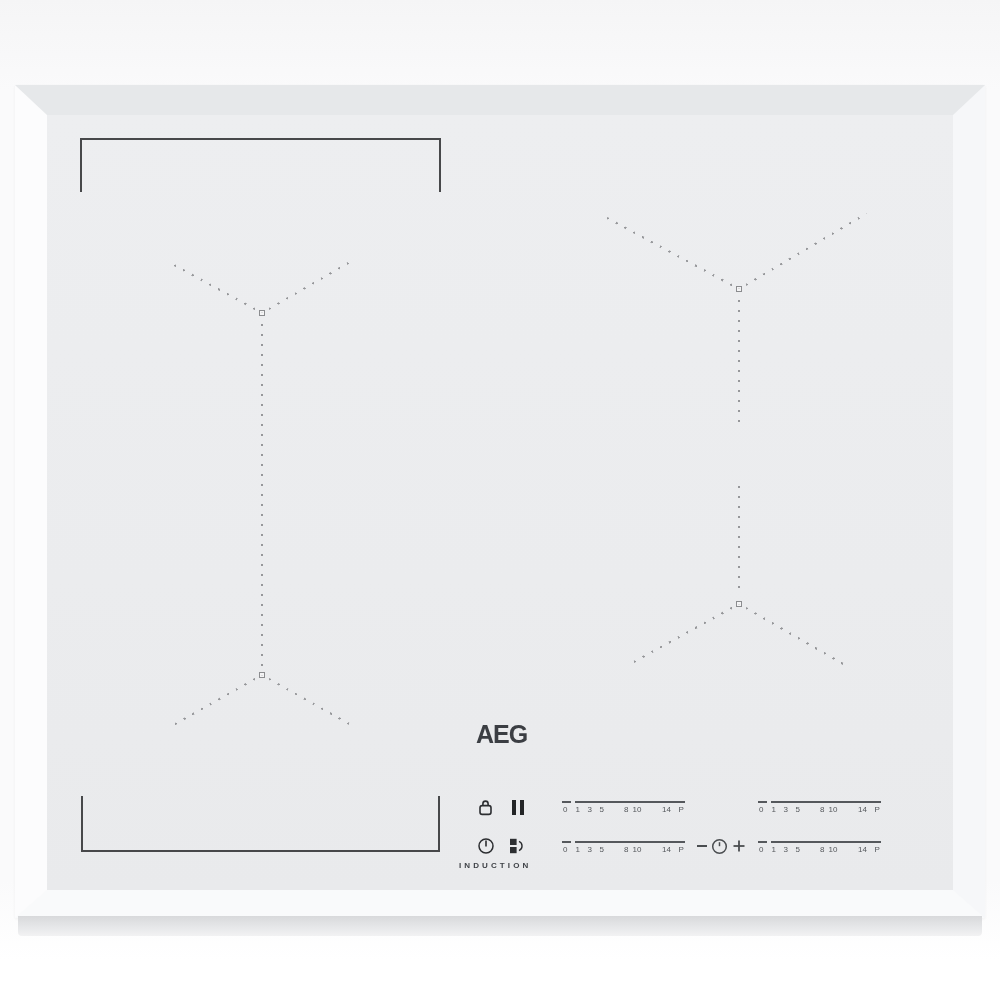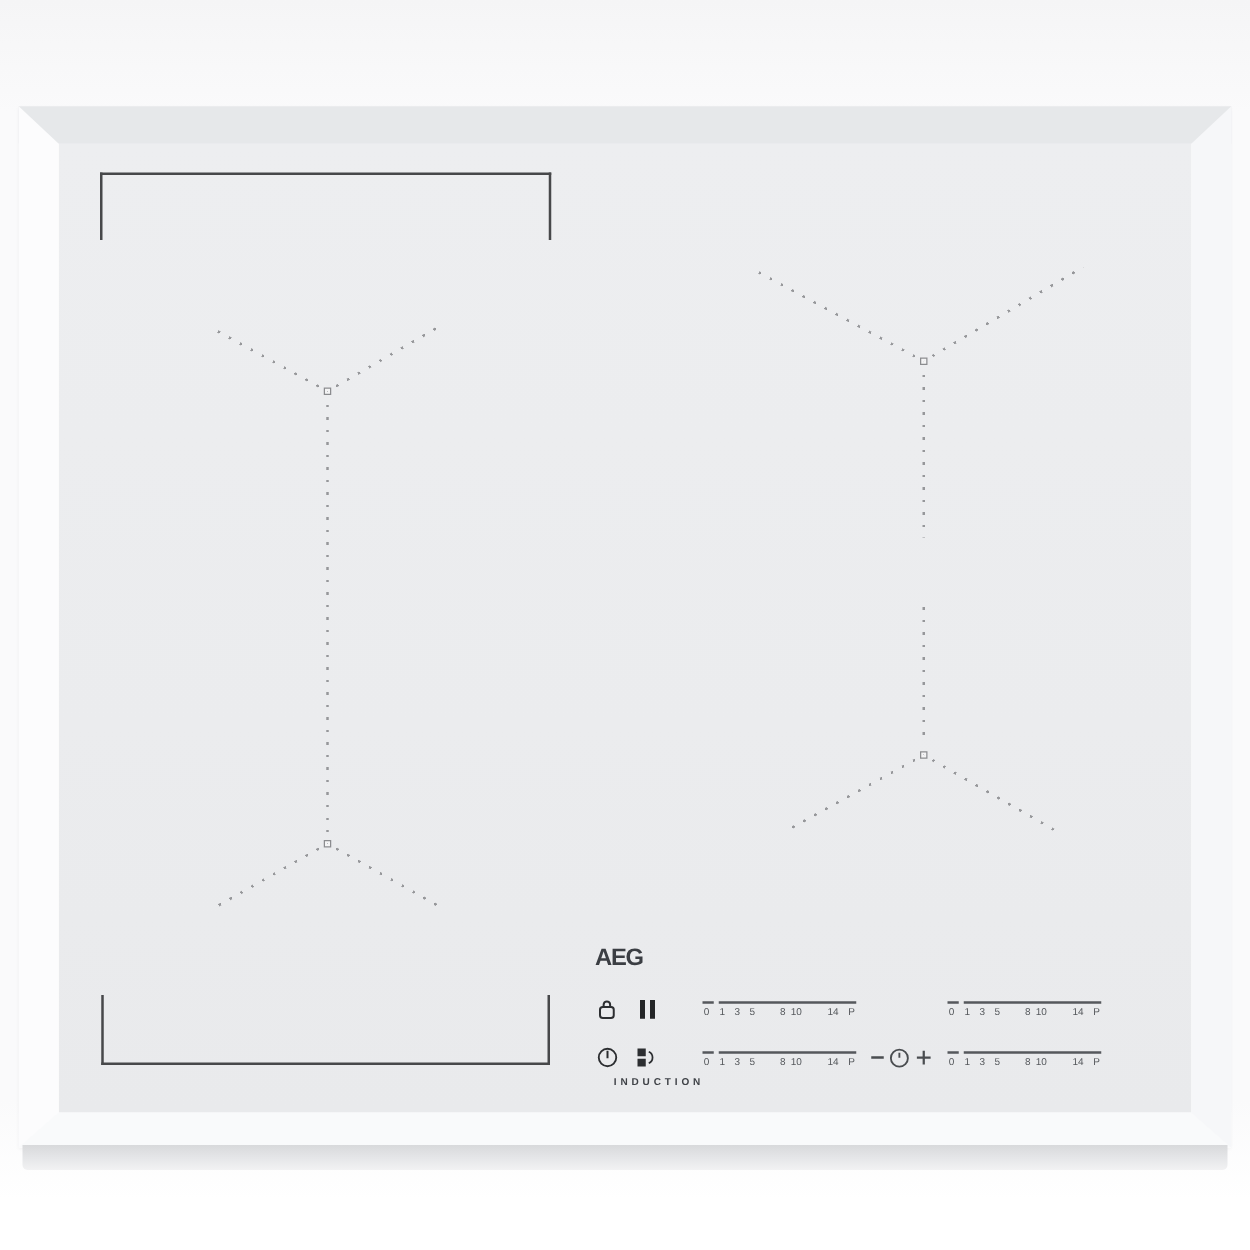--- a/index.html
+++ b/index.html
@@ -26,24 +26,24 @@
 
   
   .node{position:absolute;width:6px;height:6px;box-sizing:border-box;
     border:1.5px solid #8b8c8f;background:#f4f4f5;}
   .arm{position:absolute;height:2px;transform-origin:0 50%;
     background:repeating-linear-gradient(90deg,transparent 0 8px,#96979a 8px 10px);}
   .vline{position:absolute;width:2px;
     background:repeating-linear-gradient(180deg,transparent 0 8px,#96979a 8px 10px);}
 
   
-  .brand{position:absolute;left:476px;top:756px;font-size:19px;font-weight:700;
+  .brand{position:absolute;left:476px;top:720px;font-size:25px;font-weight:700;
     letter-spacing:-1px;color:#3b3e43;}
   .induction{position:absolute;left:459px;top:861px;font-size:8px;font-weight:700;
-    letter-spacing:3.1px;color:#3f4247;margin-left:32px;}
+    letter-spacing:3.1px;color:#3f4247;}
 
   
   .icon{position:absolute;}
   .pause{left:512px;top:800px;display:flex;gap:4.5px;}
   .pause i{display:block;width:3.5px;height:15px;background:#232527;}
   .tminus{left:697px;top:845px;width:10px;height:2px;background:#4a4d50;}
 
   
   .slider{position:absolute;width:124px;height:16px;}
   .slider .seg{position:absolute;top:2px;height:1.5px;background:#55585c;}

